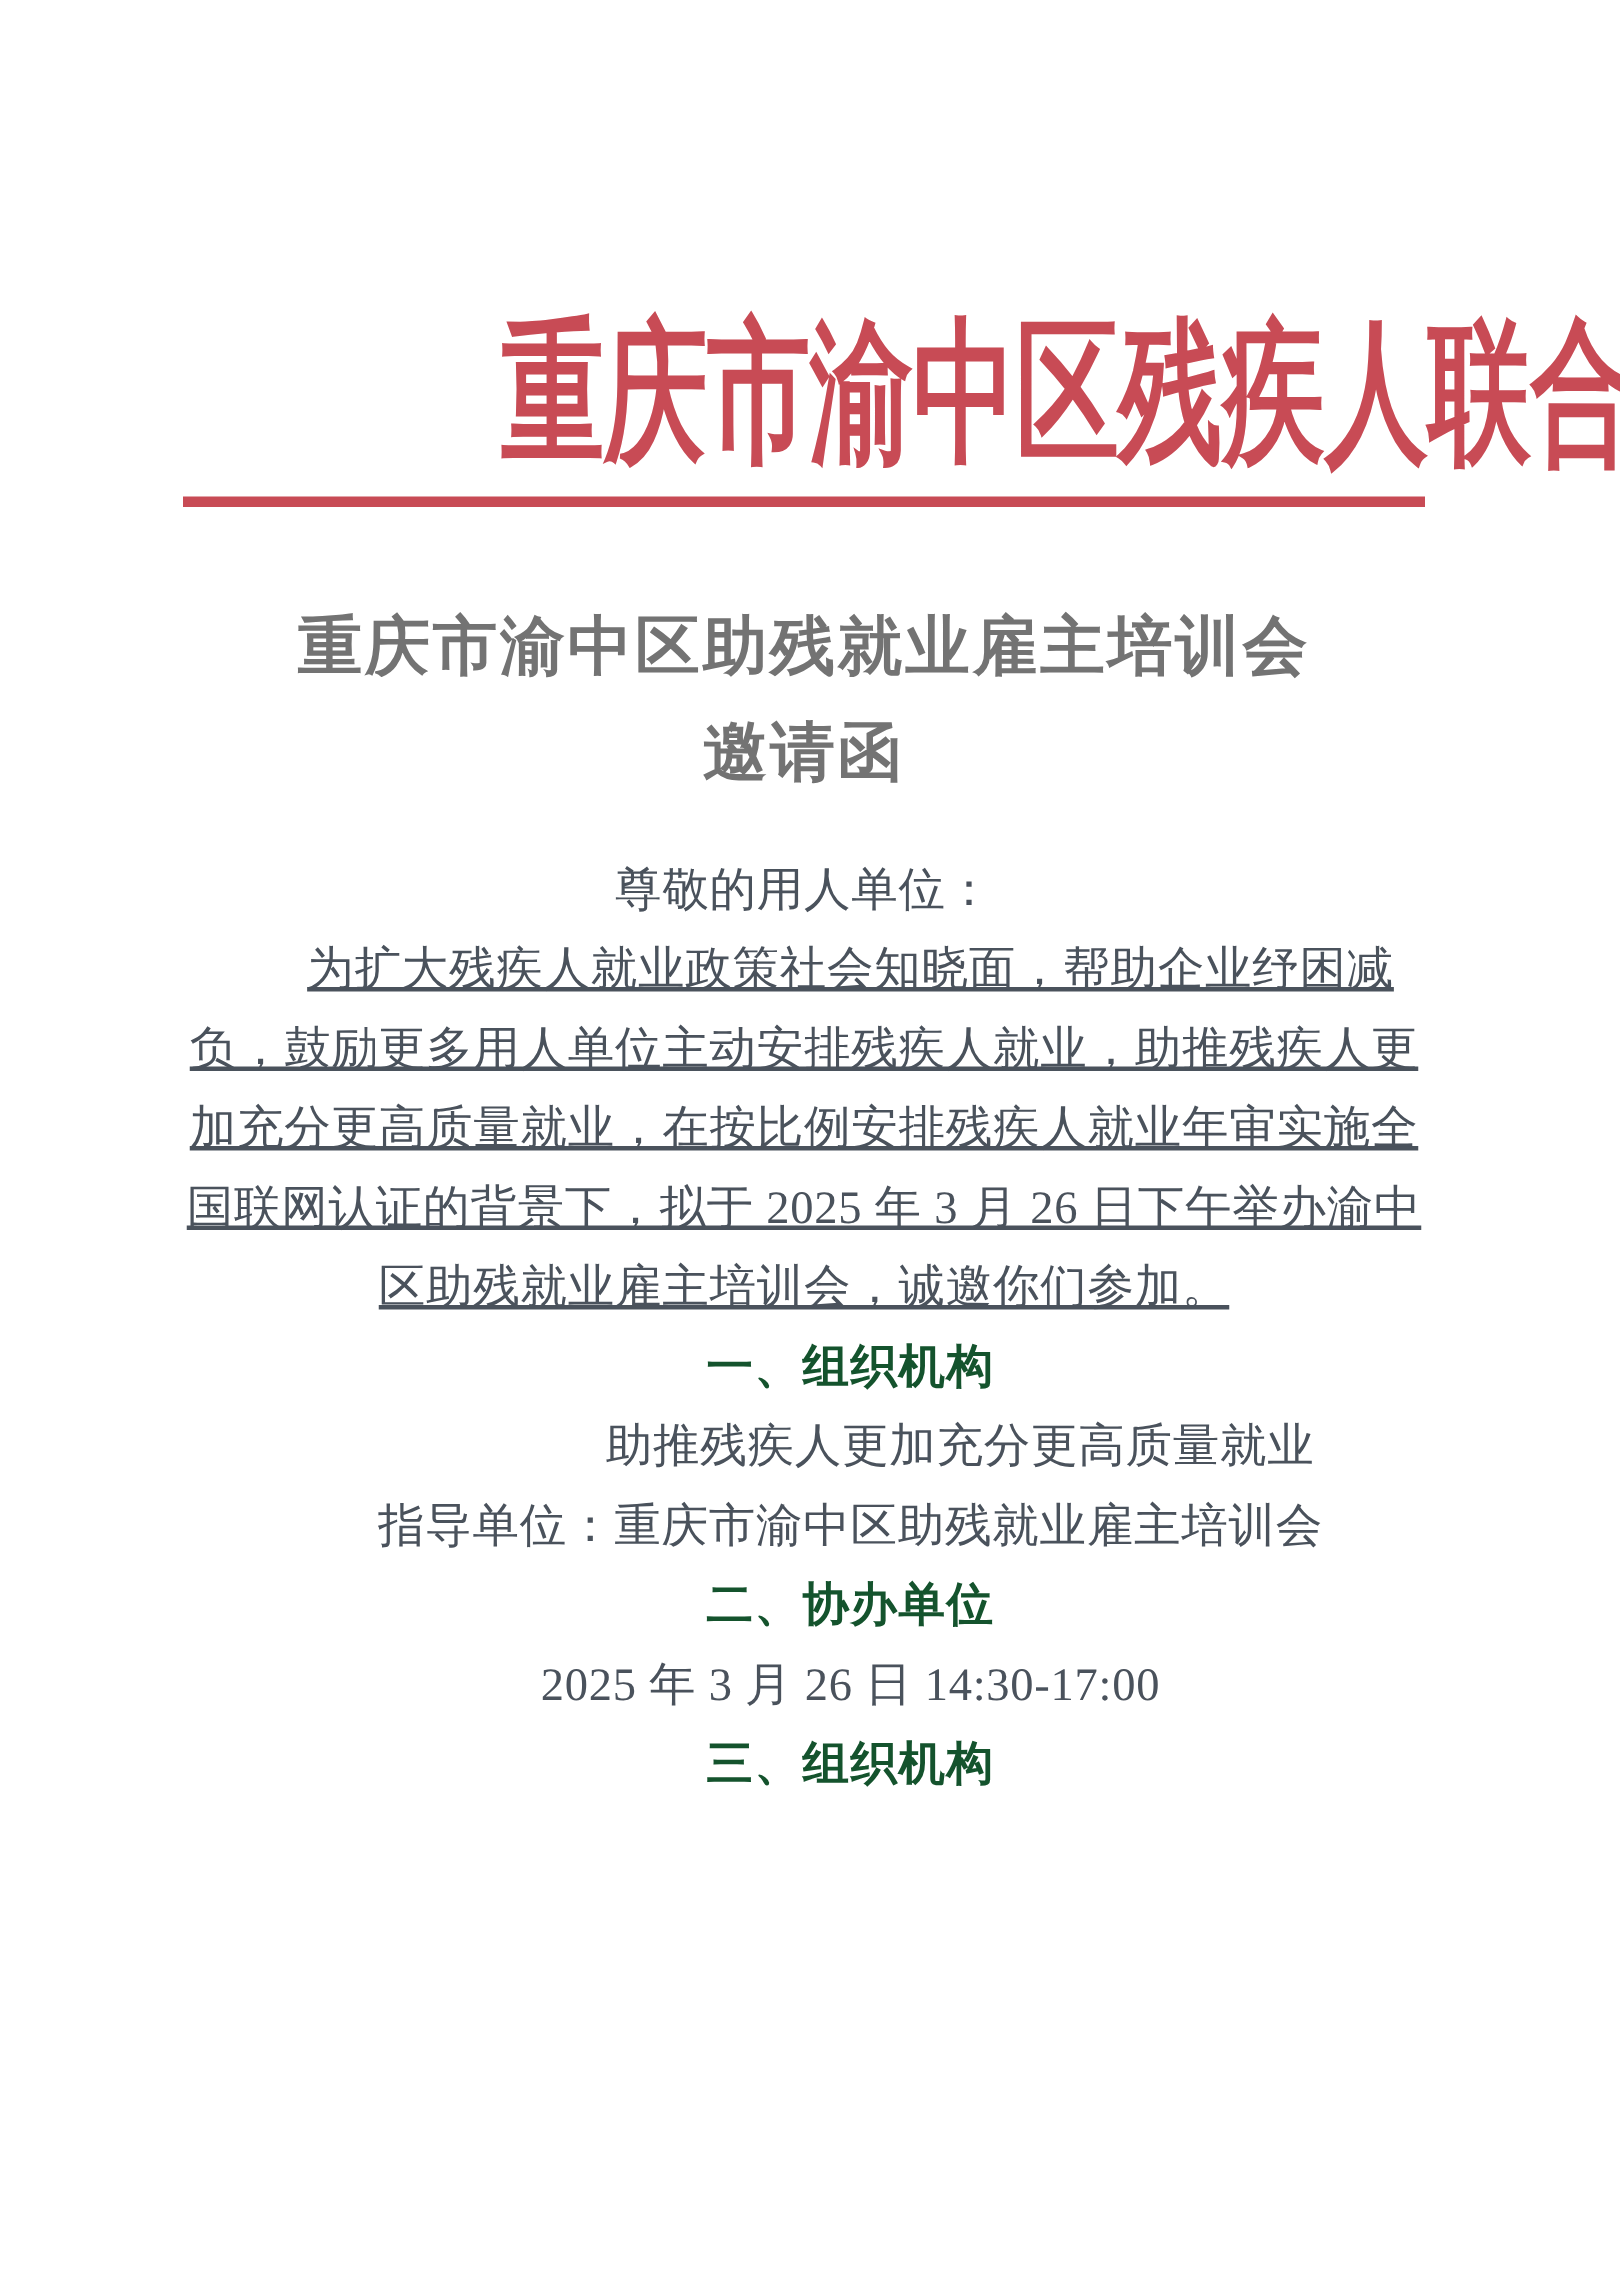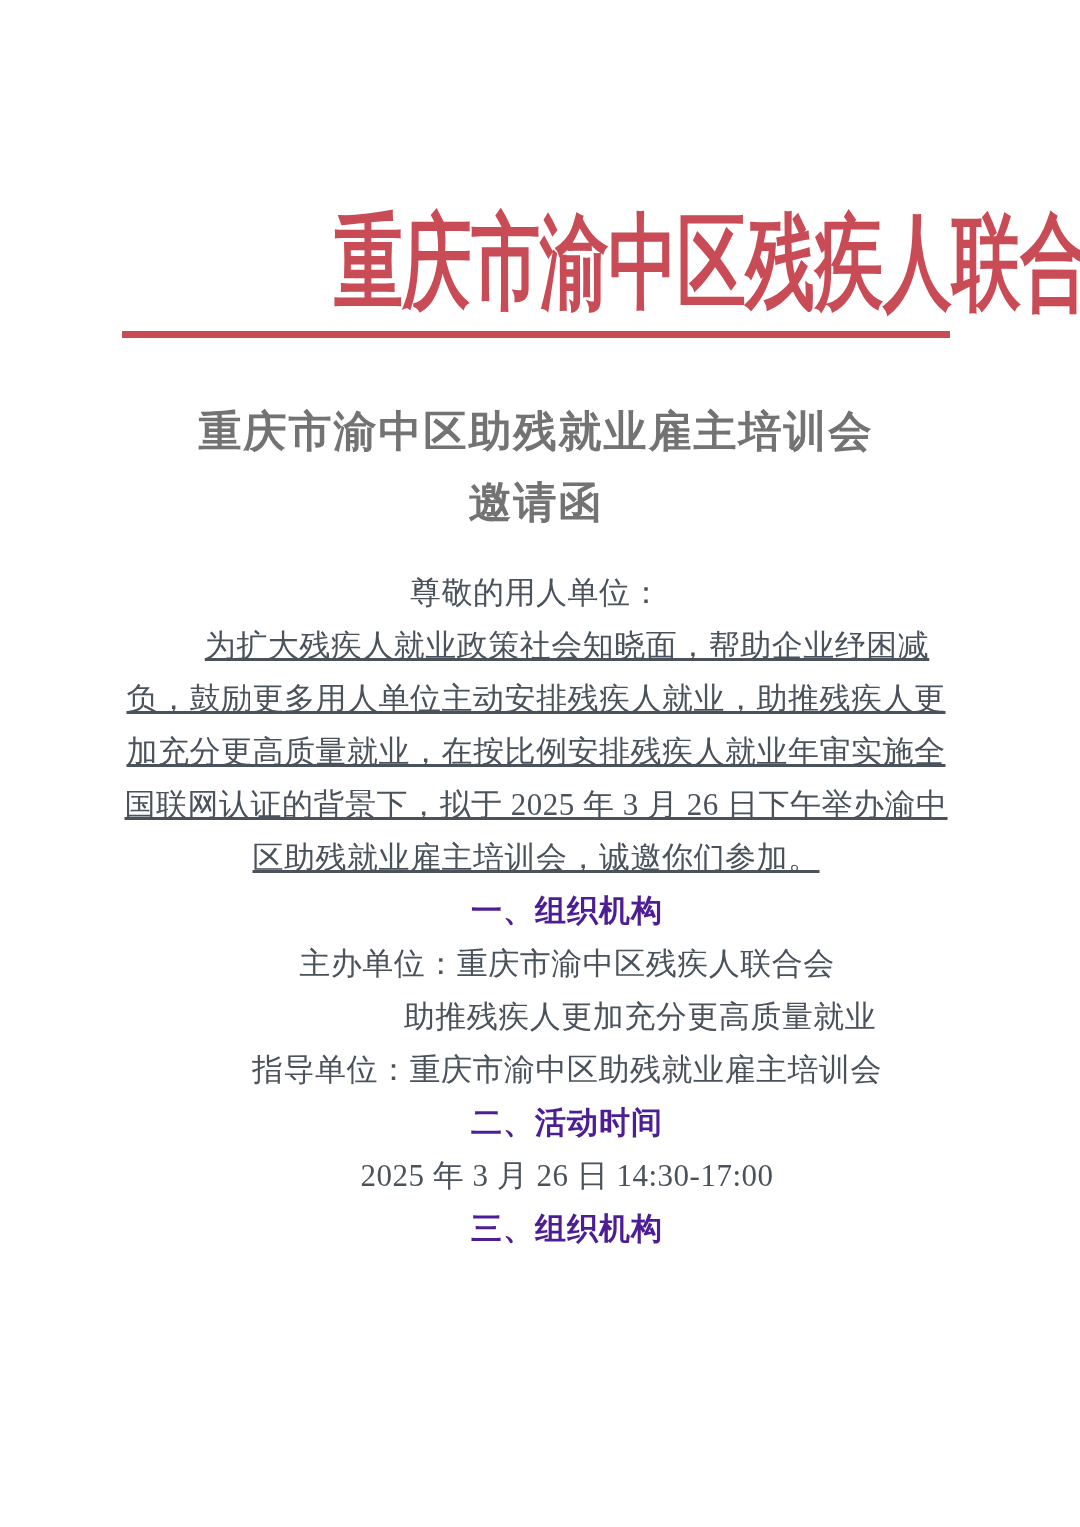--- a/index.html
+++ b/index.html
@@ -69,21 +69,21 @@
   .salutation { }
   .paragraph {
     text-indent: 2em;
     text-align: justify;
     text-decoration: underline;
   }
   .sec-heading {
     font-family: "Liberation Sans", "DejaVu Sans", sans-serif;
     font-size: 31px;
     font-weight: 700;
-    color: #4c1d95;
+    color: #14532d;
     margin-left: 62px !important;
     letter-spacing: 1px;
   }
   .org-line { margin-left: 62px !important; }
   .org-line--cont { margin-left: 208px !important; }
   .date-line { margin-left: 62px !important; }
 </style>
 </head>
 <body>
 
@@ -100,32 +100,29 @@
   </h1>
 
   <section class="body-text">
 
     <p class="salutation">尊敬的用人单位：</p>
 
     <p class="paragraph">为扩大残疾人就业政策社会知晓面，帮助企业纾困减负，鼓励更多用人单位主动安排残疾人就业，助推残疾人更加充分更高质量就业，在按比例安排残疾人就业年审实施全国联网认证的背景下，拟于 2025 年 3 月 26 日下午举办渝中区助残就业雇主培训会，诚邀你们参加。</p>
 
     <h2 class="sec-heading">一、组织机构</h2>
 
-    <p class="org-line">
-      <span>主办单位：</span><span>重庆市渝中区残疾人联合会</span>
-    </p>
 
     <p class="org-line org-line--cont">助推残疾人更加充分更高质量就业</p>
 
     <p class="org-line">
       <span>指导单位：</span><span>重庆市渝中区助残就业雇主培训会</span>
     </p>
 
 
-    <h2 class="sec-heading">二、活动时间</h2>
+    <h2 class="sec-heading">二、协办单位</h2>
 
     <p class="date-line">2025 年 3 月 26 日 14:30-17:00</p>
 
     <h2 class="sec-heading">三、组织机构</h2>
 
   </section>
 
 </main>
 
 </body></html>

